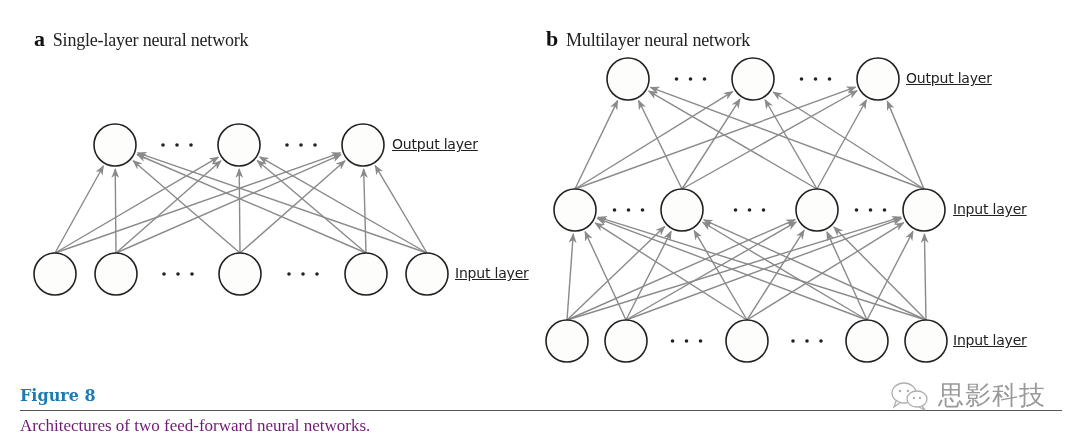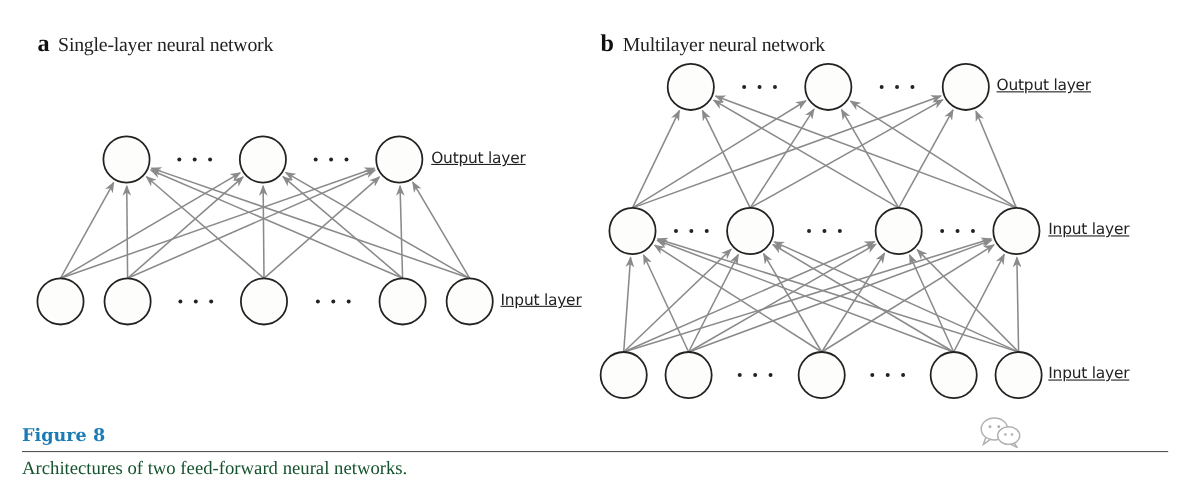--- a/index.html
+++ b/index.html
@@ -3,21 +3,21 @@
 <meta charset="utf-8">
 <style>
   html, body { margin:0; padding:0; background:#ffffff; }
   body { width:1080px; height:444px; position:relative; overflow:hidden; font-family:"DejaVu Sans", sans-serif; }
   #canvas { position:absolute; left:0; top:0; width:1080px; height:444px; }
   .panel-title { position:absolute; font-family:Liberation Serif, serif; font-size:18px; color:#222; white-space:nowrap; letter-spacing:-0.2px;text-align:right; }
   .panel-letter { font-weight:bold; font-size:22px; margin-right:8px; color:#111; }
   .layer-label { position:absolute; font-family:"DejaVu Sans", sans-serif; font-size:14px; color:#222; white-space:nowrap; letter-spacing:-0.2px;text-decoration:underline; }
   .fig-label { position:absolute; left:20px; top:386px; font-family:"DejaVu Serif", serif; font-weight:bold; font-size:16px; color:#1b7bb5; }
   .fig-rule { position:absolute; left:20px; top:410px; width:1042px; height:1px; background:#555; }
-  .fig-caption { position:absolute; left:20px; top:416px; font-family:"Liberation Serif", serif; font-size:17px; color:#14532d; }
+  .fig-caption { position:absolute; left:20px; top:416px; font-family:"Liberation Serif", serif; font-size:17px; color:#701a75; }
   .watermark { position:absolute; left:890px; top:378px; display:flex; align-items:center; color:#9a9a9a; }
   .watermark-text { font-family:"DejaVu Sans", sans-serif; font-size:26px; font-weight:300; color:#9a9a9a; margin-left:8px; letter-spacing:1px; }
 </style>
 </head>
 <body>
 
 <svg id="canvas" xmlns="http://www.w3.org/2000/svg" width="1080" height="444" viewBox="0 0 1080 444">
   <defs>
     <marker id="arrow" markerWidth="10" markerHeight="8" refX="9" refY="4" orient="auto" markerUnits="userSpaceOnUse">
       <path d="M0,0 L10,4 L0,8 L3,4 Z" fill="#8a8a8a"></path>
@@ -156,13 +156,14 @@
   <svg width="40" height="30" viewBox="0 0 40 30">
     <ellipse cx="14" cy="12" rx="12" ry="10" fill="none" stroke="#b0b0b0" stroke-width="1.3"></ellipse>
     <path d="M6,20 L4,26 L11,21" fill="none" stroke="#b0b0b0" stroke-width="1.3"></path>
     <circle cx="10" cy="10" r="1.3" fill="#b0b0b0"></circle>
     <circle cx="18" cy="10" r="1.3" fill="#b0b0b0"></circle>
     <ellipse cx="27" cy="18" rx="10" ry="8" fill="#fff" stroke="#b0b0b0" stroke-width="1.3"></ellipse>
     <path d="M32,25 L35,29 L29,26" fill="none" stroke="#b0b0b0" stroke-width="1.3"></path>
     <circle cx="24" cy="17" r="1.2" fill="#b0b0b0"></circle>
     <circle cx="30" cy="17" r="1.2" fill="#b0b0b0"></circle>
   </svg>
+  <span class="watermark-text">思影科技</span>
 </div>
 
 </body></html>

